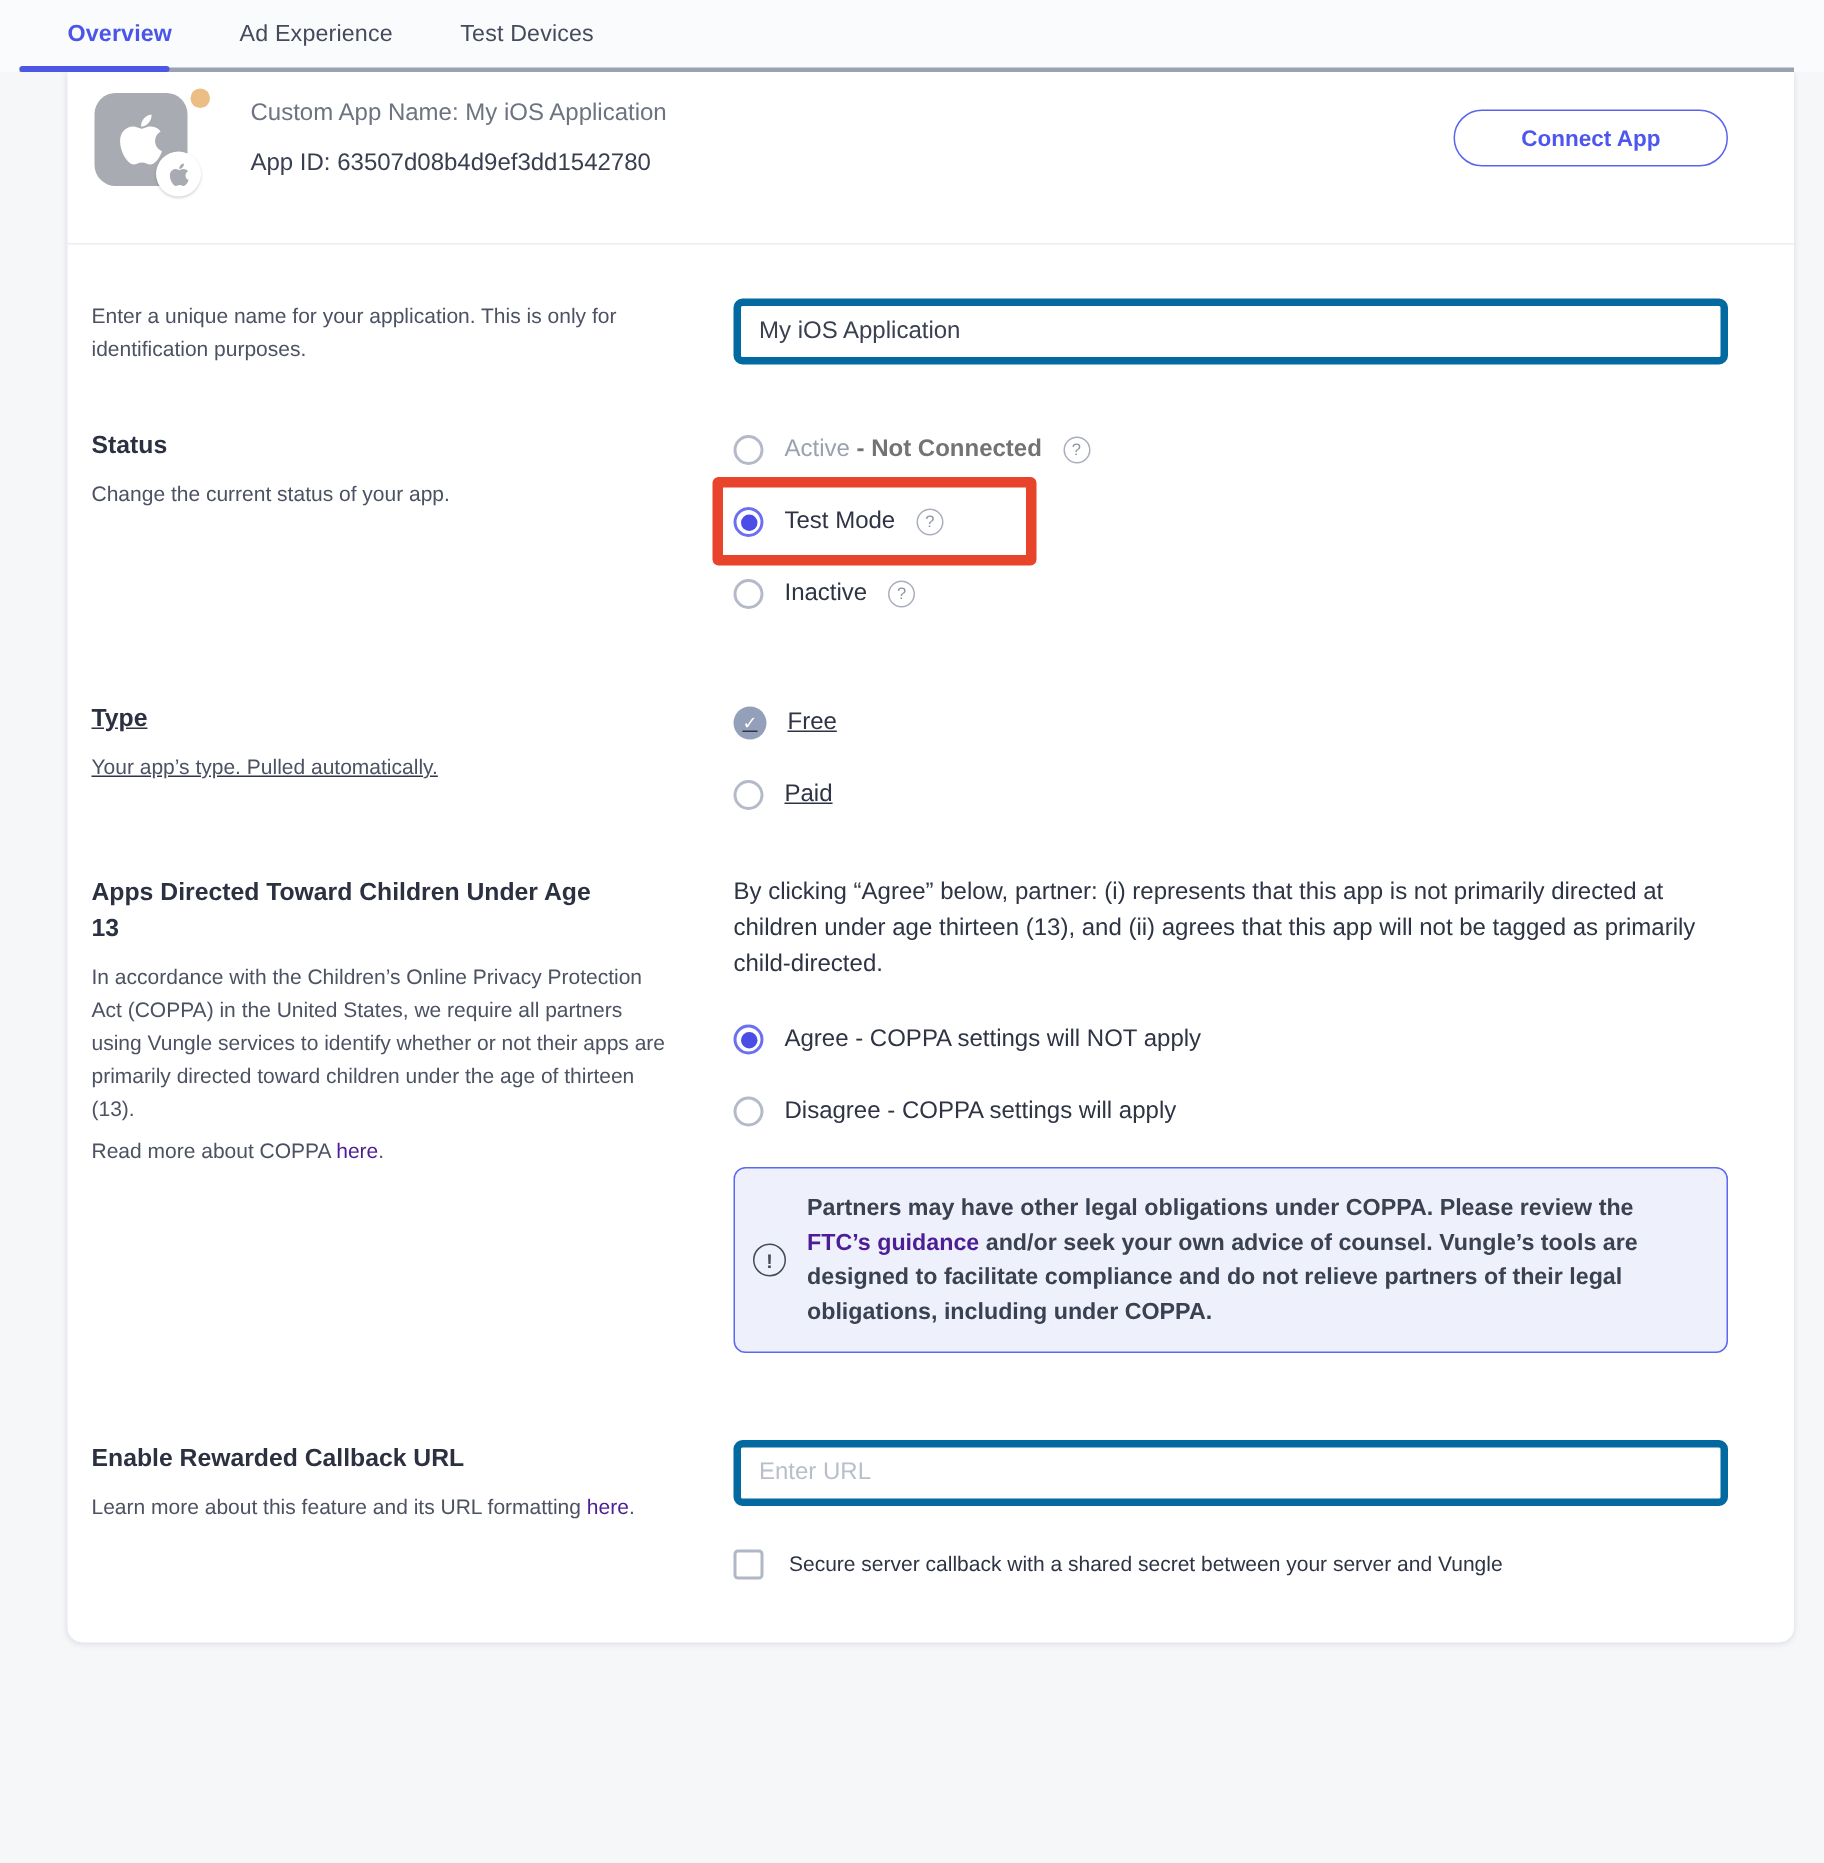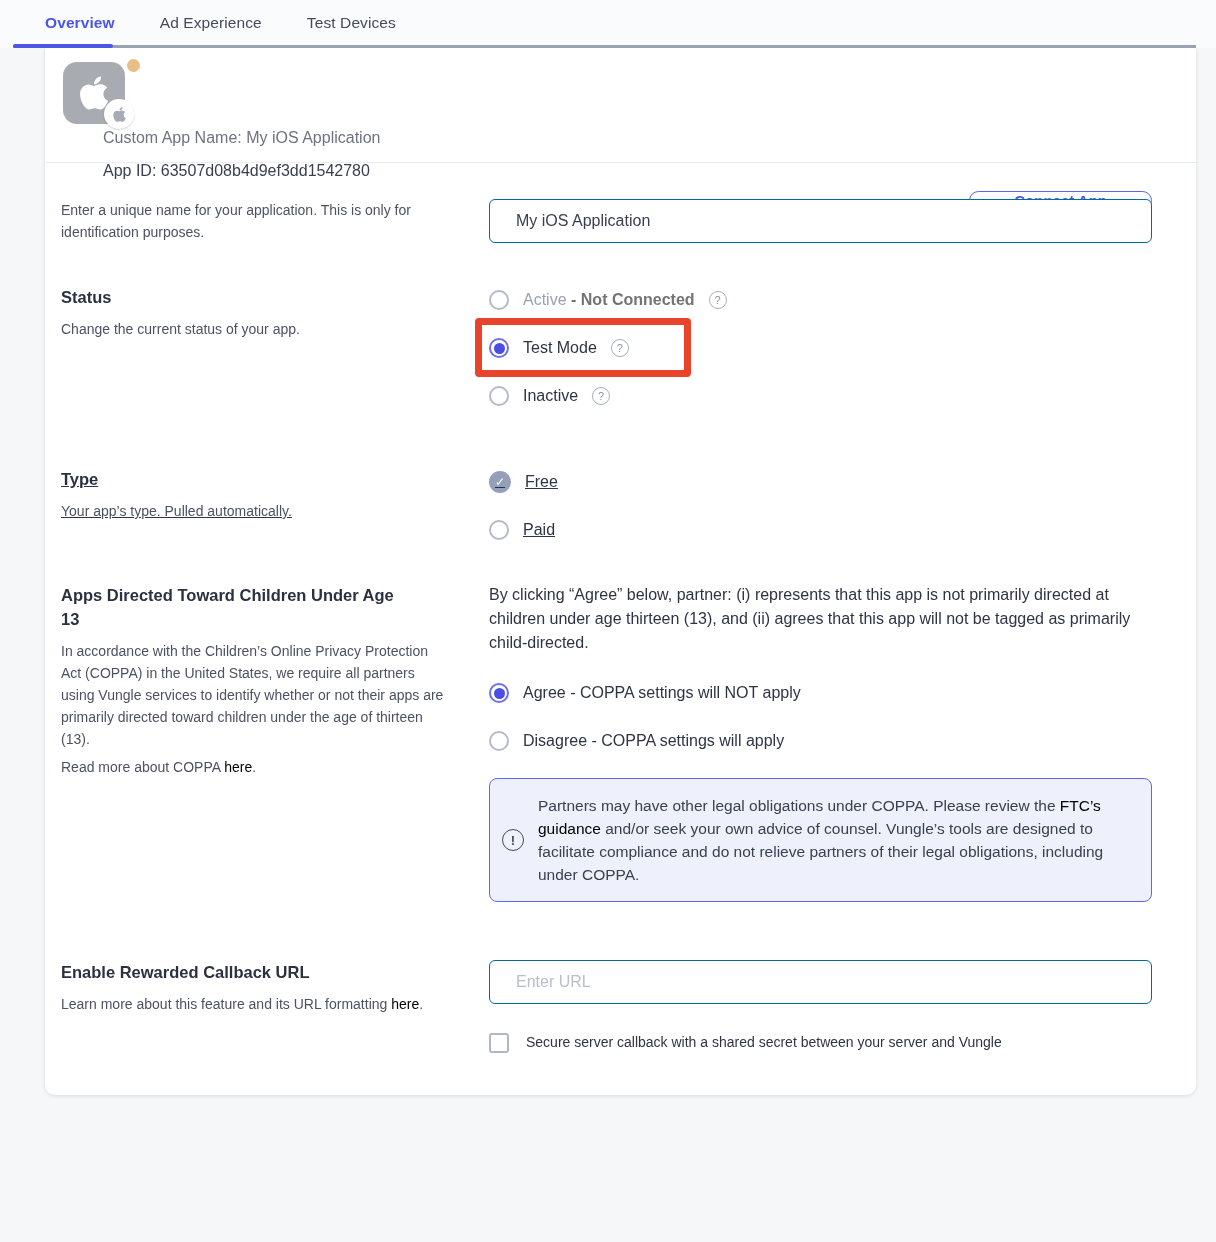--- a/index.html
+++ b/index.html
@@ -21,21 +21,20 @@
   
   .card {
     margin-left:45px; width:1151px; background:#fff;
     border-radius:0 0 10px 10px;
     box-shadow:0 1px 4px rgba(45,55,90,.14);
   }
   .card-header {
     display:flex; align-items:flex-start;
     padding:14px 44px 16px 18px; height:115px;
     border-bottom:1px solid #eaecf2;
-    flex-direction:column;
   }
   .app-icon-wrap { position:relative; width:64px; height:64px; margin-top:0; }
   .app-icon {
     width:62px; height:62px; background:#a8abb1; border-radius:14px;
     display:flex; align-items:center; justify-content:center;
   }
   .app-icon svg { width:34px; height:38px; fill:#fff; }
   .badge {
     position:absolute; right:-7px; bottom:-5px; width:30px; height:30px;
     background:#fff; border-radius:50%; box-shadow:0 1px 2px rgba(0,0,0,.18);
@@ -54,22 +53,22 @@
   }
   
   .form { padding:36px 44px 40px 16px; }
   .row { display:grid; grid-template-columns:412px 1fr; column-gap:16px; }
   .row h3 { font-size:16.5px; font-weight:700; color:#2b3140; line-height:24px; margin-bottom:9px; }
   .desc { font-size:14px; color:#4c5262; line-height:22px; max-width:388px; }
   .mb1 { margin-bottom:42px; }  .mb2 { margin-bottom:56px; }
   .mb3 { margin-bottom:44px; }  .mb4 { margin-bottom:38px;text-decoration:underline; }
   .mb5 { margin-bottom:58px; }
   .text-input, .select {
-    width:100%; height:44px; border:1px solid #0369a1; border-radius:6px;
-    font-size:16px; color:#3a4050; padding:0 26px; background:#fff;
+    width:100%; height:44px; border:5px solid #0369a1; border-radius:6px;
+    font-size:16px; color:#3a4050; padding:0 12px; background:#fff;
     font-family:"Liberation Sans", sans-serif;
   }
   .text-input::placeholder { color:#b9bfca; }
   .select { display:flex; align-items:center; justify-content:space-between; cursor:pointer; }
   .chev { width:8px; height:8px; border-right:1.6px solid #b6bcc8; border-bottom:1.6px solid #b6bcc8; transform:rotate(45deg); margin-top:-4px; }
   
   .opt-row { display:flex; align-items:center; height:30px; margin-bottom:18px; }
   .opt-row:last-child { margin-bottom:0; }
   .radio { width:20px; height:20px; border:2px solid #b4bac8; border-radius:50%; flex:0 0 20px;
            display:flex; align-items:center; justify-content:center; cursor:pointer; background:#fff; }
@@ -87,31 +86,31 @@
     display:flex; align-items:center; justify-content:center; font-size:12px; flex:0 0 22px; }
   .tm-wrap { position:relative; }
   .annotation {
     position:absolute; left:-14px; top:-15px; width:216px; height:59px;
     border:7px solid #e8432b; border-radius:4px; pointer-events:none; z-index:2;
   }
   
   .coppa-title { max-width:340px; }
   .agreement { font-size:16px; line-height:24px; color:#2e3444; max-width:670px; margin-bottom:23px; }
   .read-more { font-size:14px; color:#4c5262; margin-top:9px; }
-  .link { color:#000000; cursor:pointer; }
+  .link { color:#4c1d95; cursor:pointer; }
   .notice {
     margin-top:22px; background:#eef0fc; border:1.5px solid #5d68f0; border-radius:8px;
     padding:15px 18px 15px 12px; display:flex; align-items:center; gap:14px;
   }
   .alert-icon {
     width:22px; height:22px; border:1.8px solid #434a58; border-radius:50%;
     color:#434a58; font-size:13px; font-weight:700;
     display:flex; align-items:center; justify-content:center; flex:0 0 22px;
   }
-  .notice-text { font-size:15.5px; line-height:23px; color:#3a4150; }
+  .notice-text { font-size:15.5px; line-height:23px; color:#3a4150;font-weight:bold; }
   
   .checkbox-row { display:flex; align-items:flex-start; margin-top:26px; }
   .checkbox { width:20px; height:20px; border:2px solid #b0b7c6; border-radius:3px; background:#fff;
     cursor:pointer; flex:0 0 20px; margin-top:3px; }
   .checkbox-label { margin-left:17px; font-size:14px; line-height:25px; color:#2e3444; max-width:580px; }
 </style>
 </head>
 <body>
 
 <div class="tabbar">

